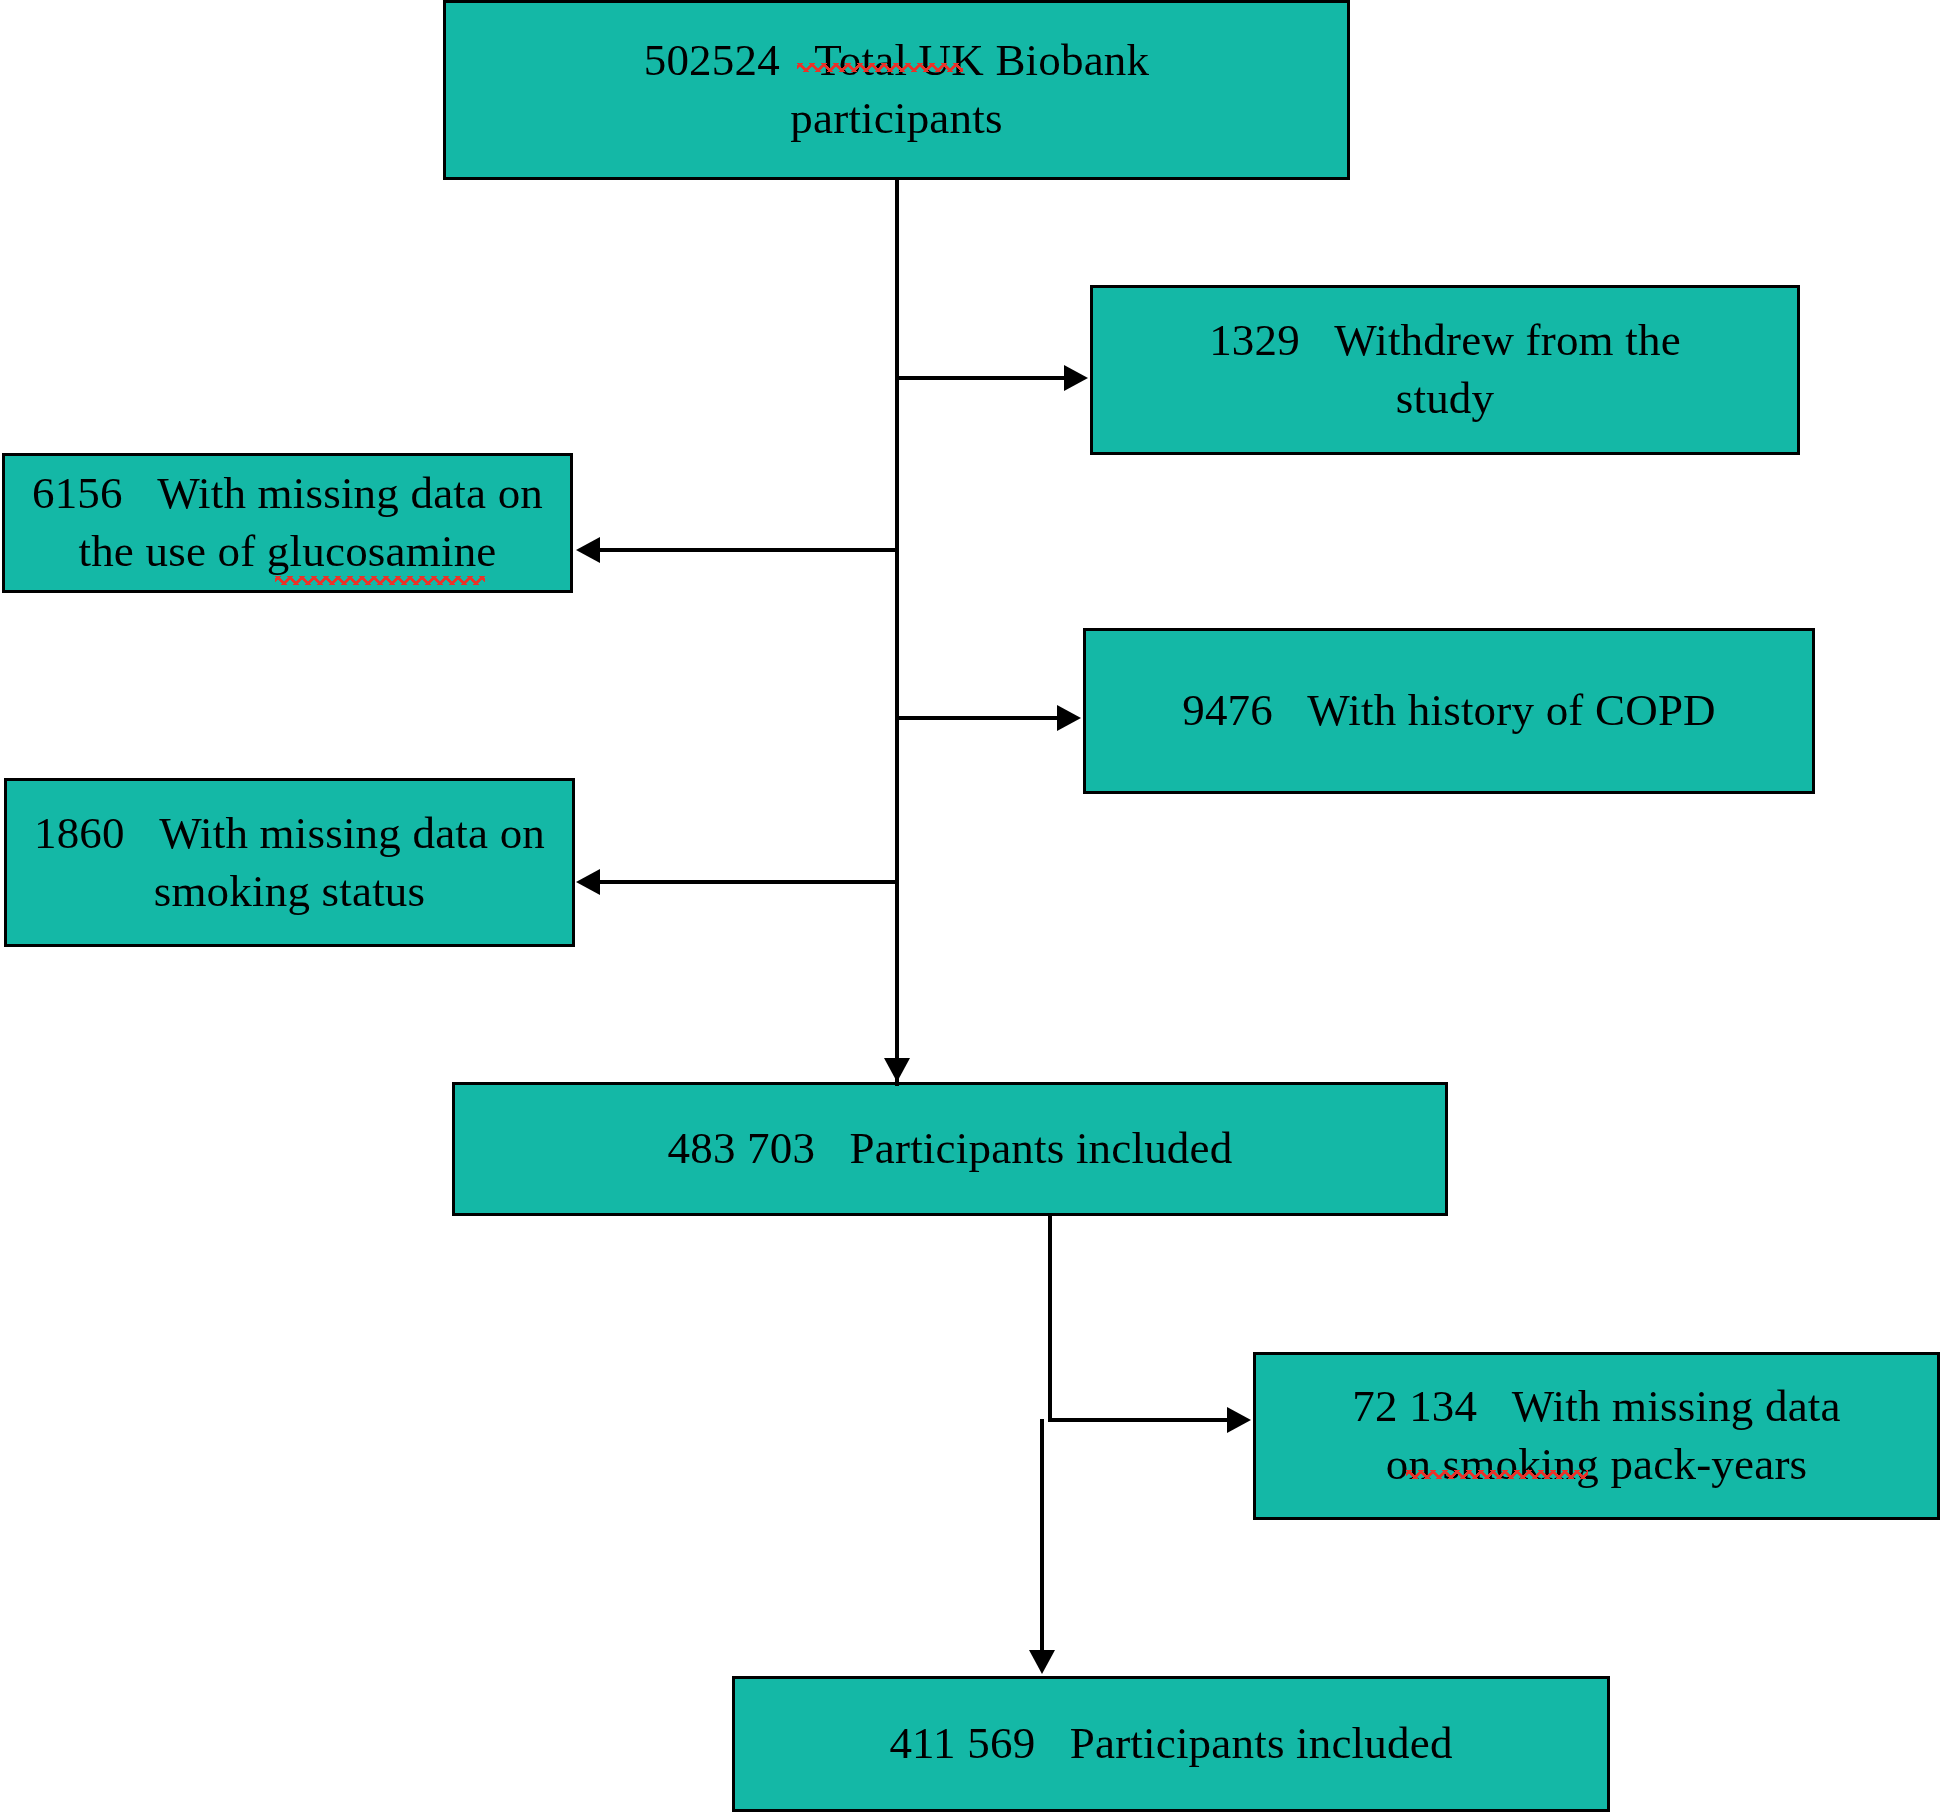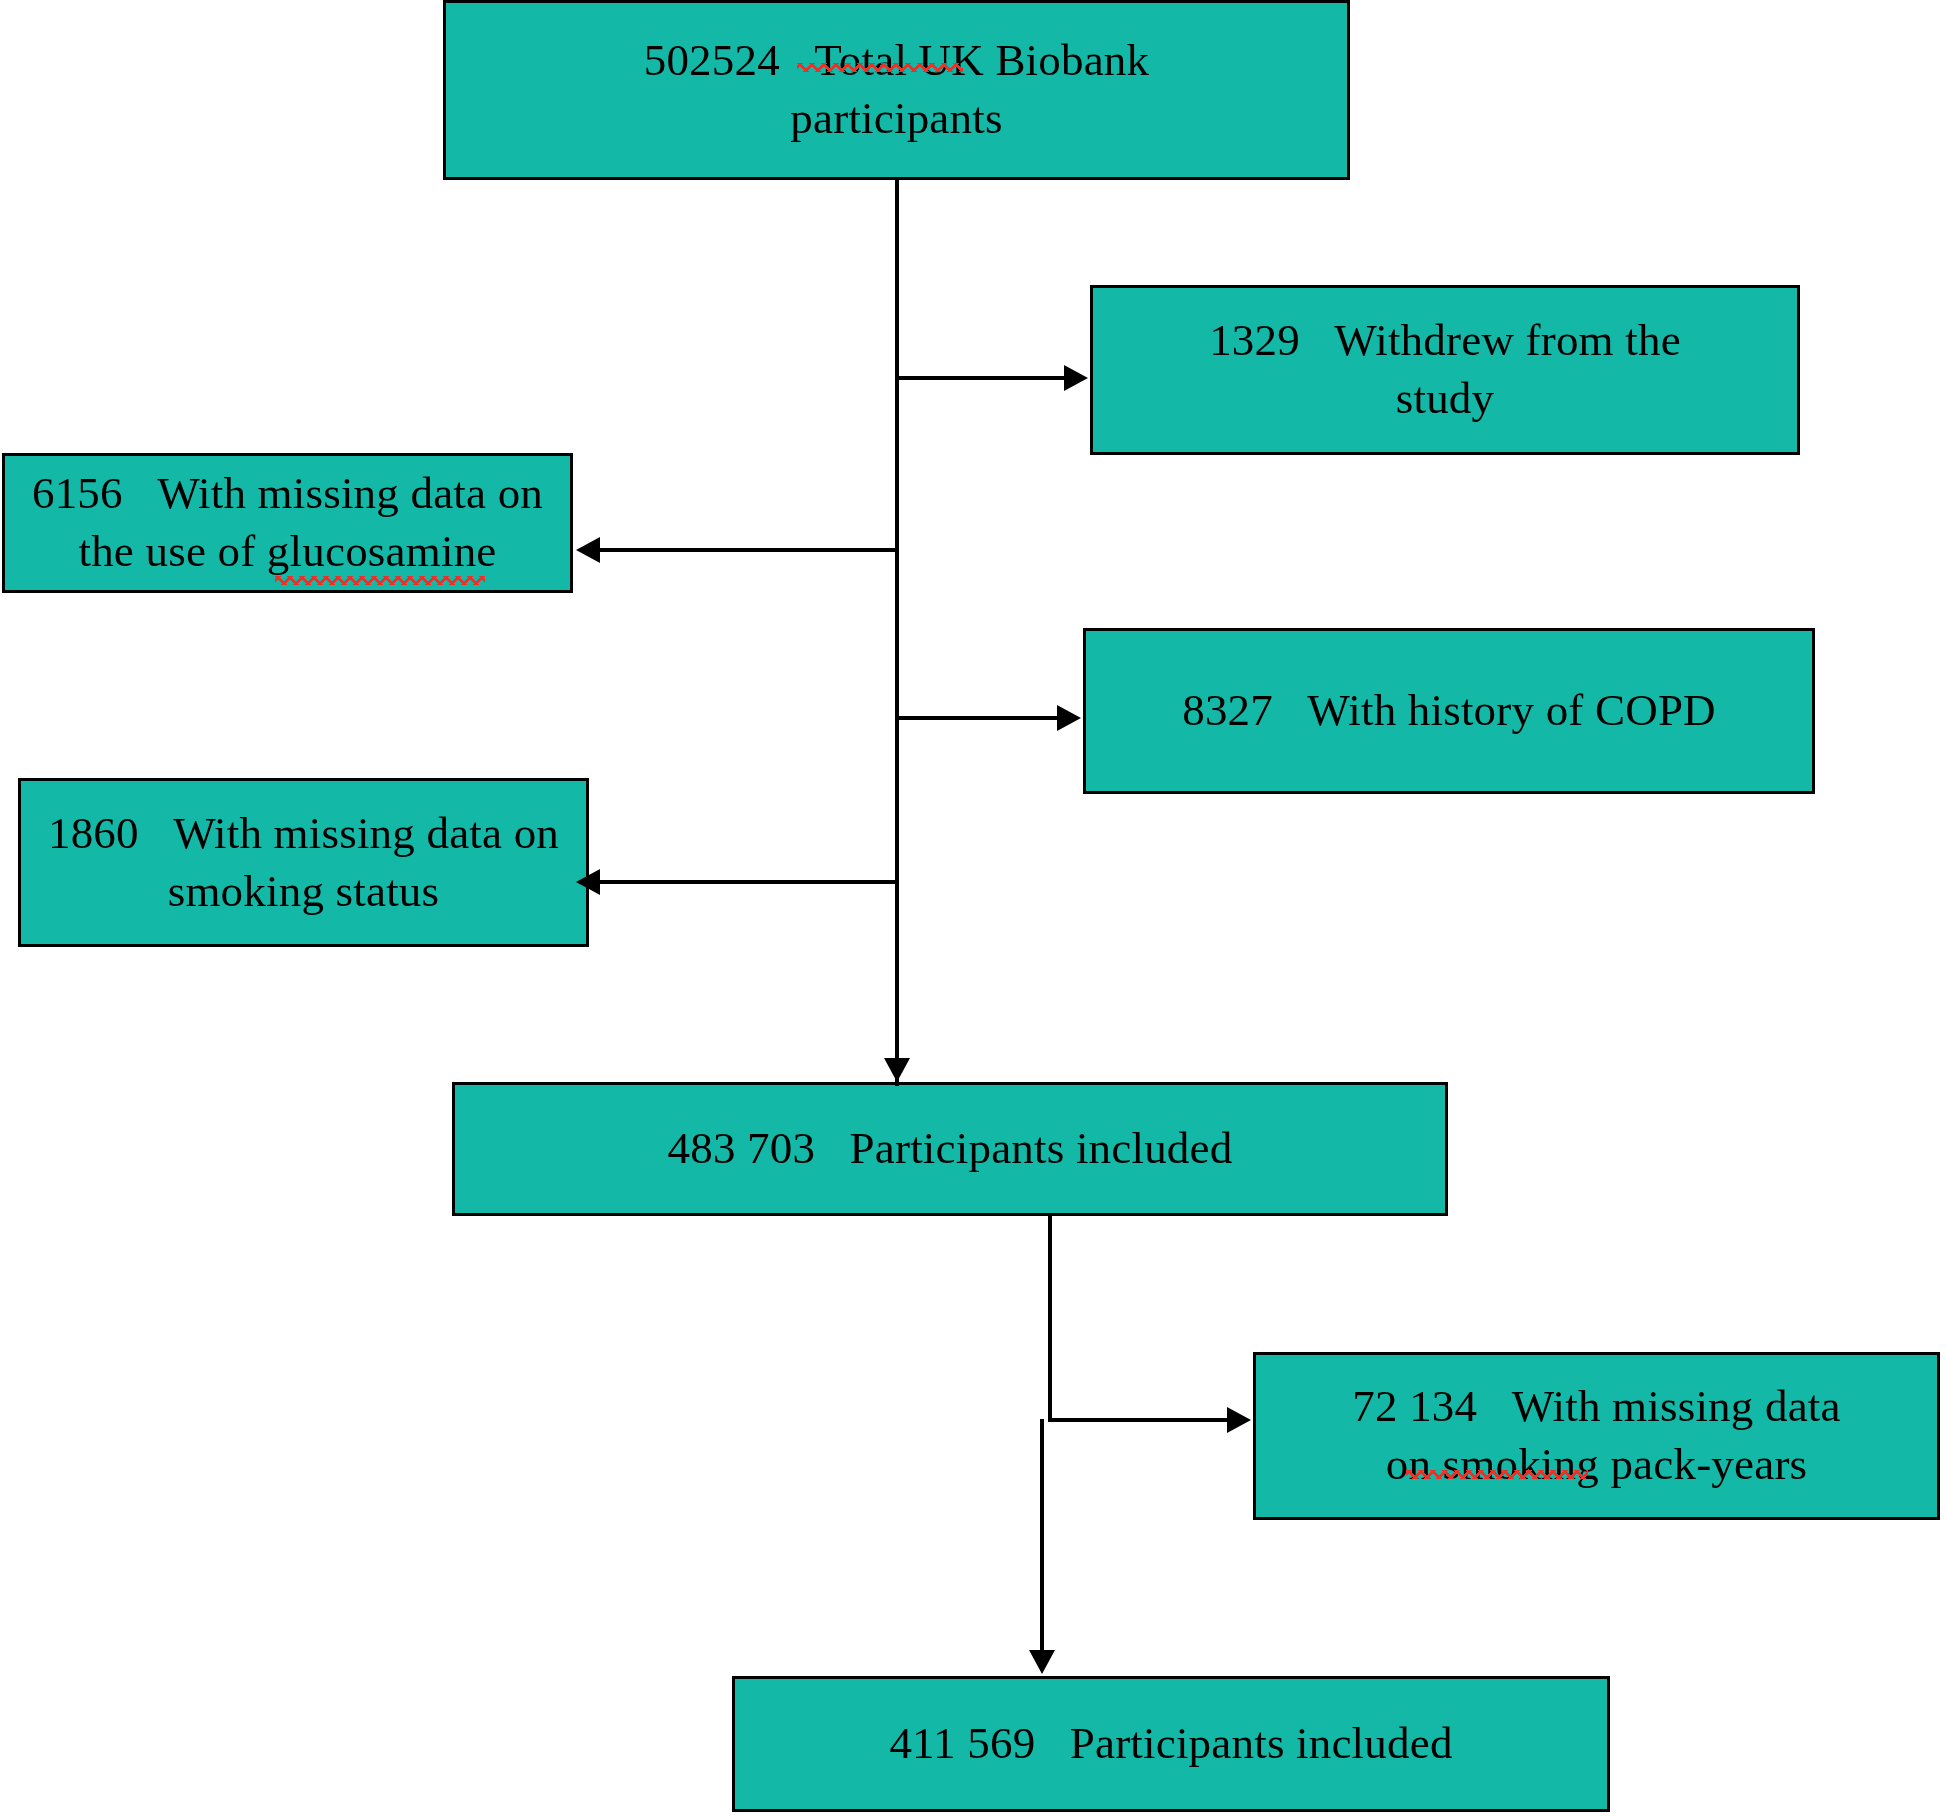--- a/index.html
+++ b/index.html
@@ -104,24 +104,24 @@
     <span class="txt"><span class="count">1329</span><span>Withdrew from the
 study</span></span>
   </div>
 
   <div class="node" style="left:2px; top:453px; width:571px; height:140px;align-items:center;">
     <span class="txt"><span class="count">6156</span><span>With missing data on
 the use of glucosamine</span></span>
   </div>
 
   <div class="node" style="left:1083px; top:628px; width:732px; height:166px;">
-    <span class="txt"><span class="count">8327</span><span>With history of COPD</span></span>
+    <span class="txt"><span class="count">9476</span><span>With history of COPD</span></span>
   </div>
 
-  <div class="node" style="left:18px; top:778px; width:571px; height:169px;">
+  <div class="node" style="left:4px; top:778px; width:571px; height:169px;">
     <span class="txt"><span class="count">1860</span><span>With missing data on
 smoking status</span></span>
   </div>
 
   <div class="node" style="left:452px; top:1082px; width:996px; height:134px;justify-content:center;">
     <span class="txt"><span class="count">483 703</span><span>Participants included</span></span>
   </div>
 
   <div class="node" style="left:1253px; top:1352px; width:687px; height:168px;justify-content:center;">
     <span class="txt"><span class="count">72 134</span><span>With missing data

